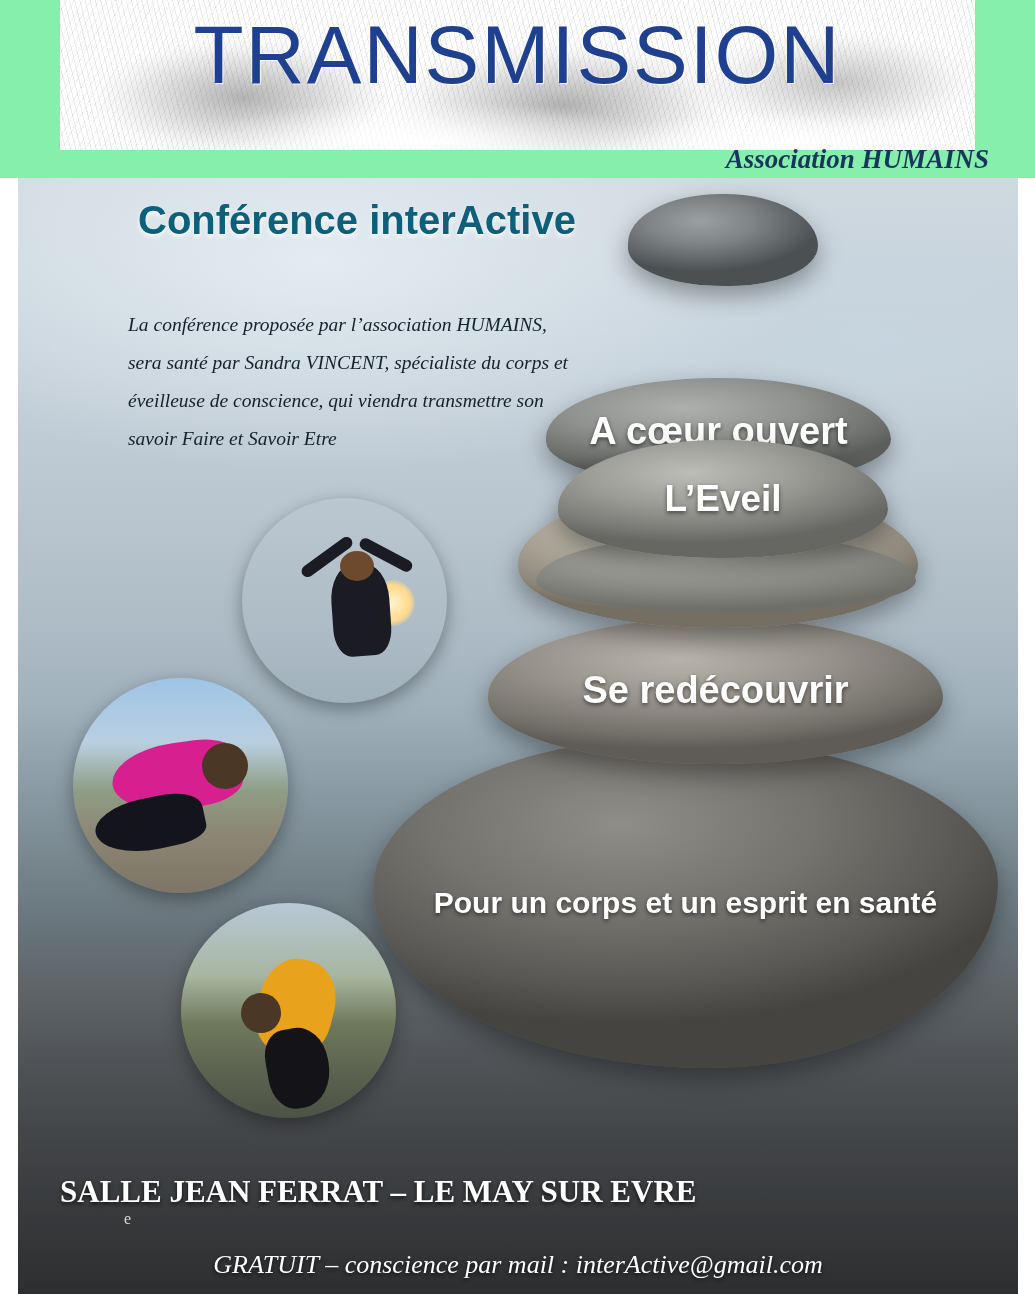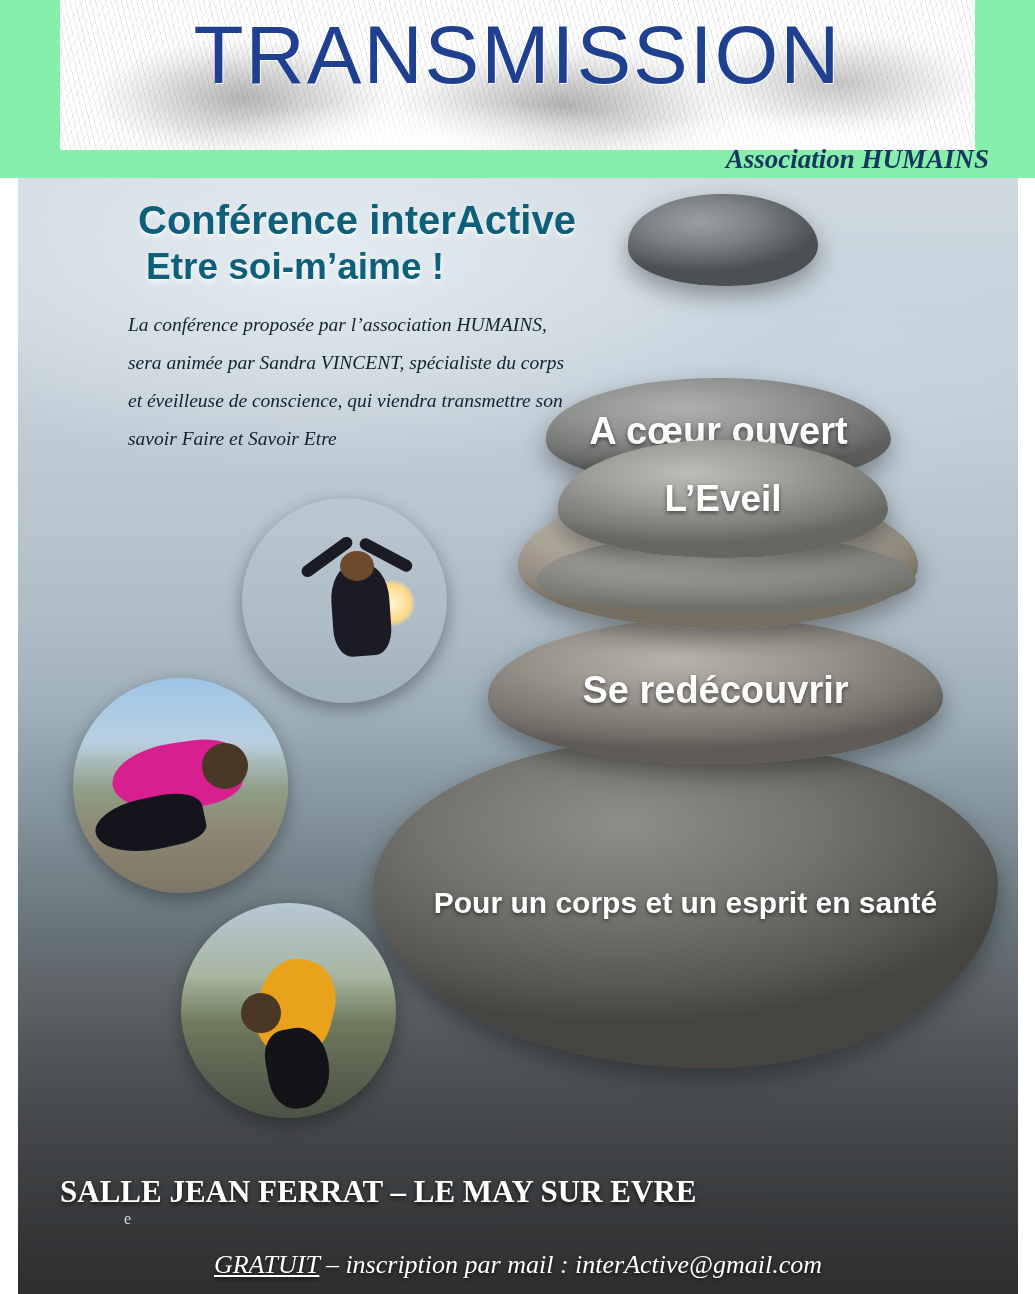--- a/index.html
+++ b/index.html
@@ -351,21 +351,21 @@
     position: absolute;
     left: 0; top: 1072px;
     width: 1000px;
     text-align: center;
     font-family: "Liberation Serif", serif;
     font-style: italic;
     font-size: 26px;
     color: #ffffff;
     text-shadow: 0 2px 4px rgba(0,0,0,0.7);
   }
-  .footer-contact .free { text-decoration: underline; font-style: italic; margin-top: 42px; }
+  .footer-contact .free { font-style: italic; margin-top: 42px; }
 </style>
 </head>
 <body>
 
 <div class="poster">
 
   <div class="header">
     <div class="hands-art"></div>
     <div class="poster-title">TRANSMISSION</div>
     <div class="assoc-name">Association HUMAINS</div>
@@ -390,22 +390,21 @@
       <div class="stone s-coeur">
         <span class="label">A cœur ouvert</span>
       </div>
       <div class="stone s-eveil">
         <span class="label">L’Eveil</span>
       </div>
       <div class="stone s-top"></div>
     </div>
 
     <div class="conf-title1">Conférence interActive</div>
-    <div class="conf-title2">Etre soi-m’aime !</div>
-    <div class="conf-body">La conférence proposée par l’association HUMAINS, sera animée par Sandra VINCENT, spécialiste du corps et éveilleuse de conscience, qui viendra transmettre son savoir Faire et Savoir Etre</div>
+    <div class="conf-body">La conférence proposée par l’association HUMAINS, sera santé par Sandra VINCENT, spécialiste du corps et éveilleuse de conscience, qui viendra transmettre son savoir Faire et Savoir Etre</div>
 
     <div class="photo-circle pc-beach">
       <div class="sun"></div>
       <div class="arm-l"></div>
       <div class="arm-r"></div>
       <div class="person"></div>
       <div class="hair"></div>
     </div>
 
     <div class="photo-circle pc-yoga1">
@@ -417,16 +416,16 @@
     <div class="photo-circle pc-yoga2">
       <div class="body"></div>
       <div class="legs"></div>
       <div class="head"></div>
     </div>
 
     <div class="event-place">SALLE JEAN FERRAT – LE MAY SUR EVRE</div>
     <div class="stray-e">e</div>
 
     <div class="footer-contact">
-      <span class="free">GRATUIT</span><span> – inscription par mail : </span><span>interActive@gmail.com</span>
+      <span class="free">GRATUIT</span><span> – conscience par mail : </span><span>interActive@gmail.com</span>
     </div>
   </div>
 </div>
 
 </body></html>

